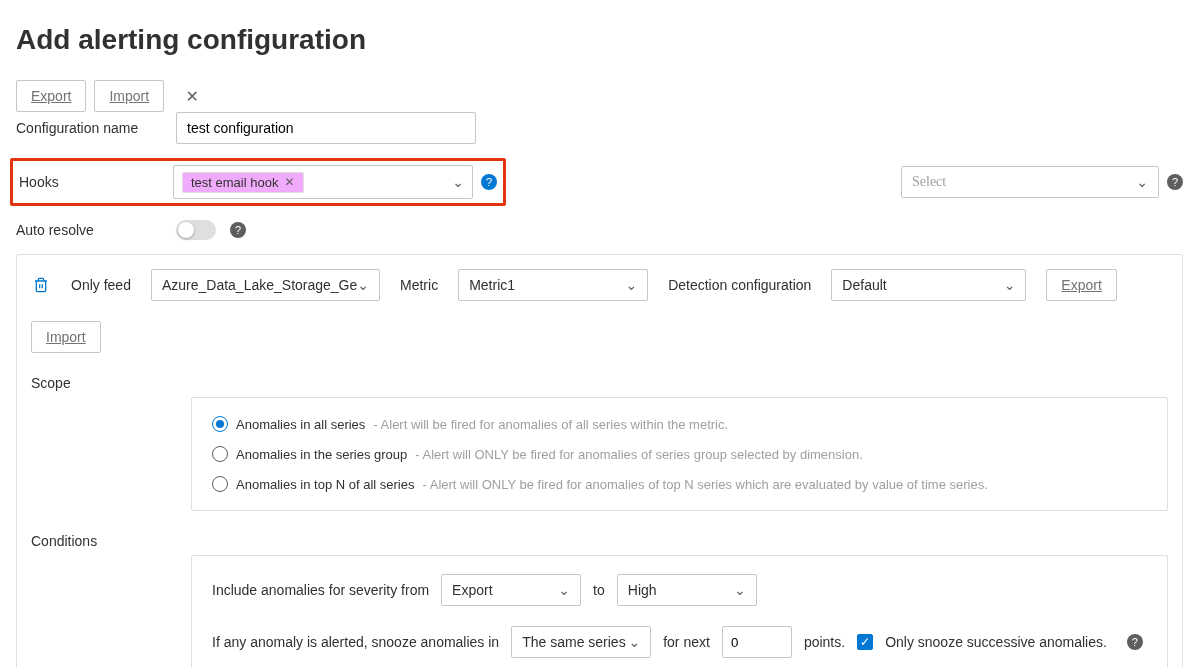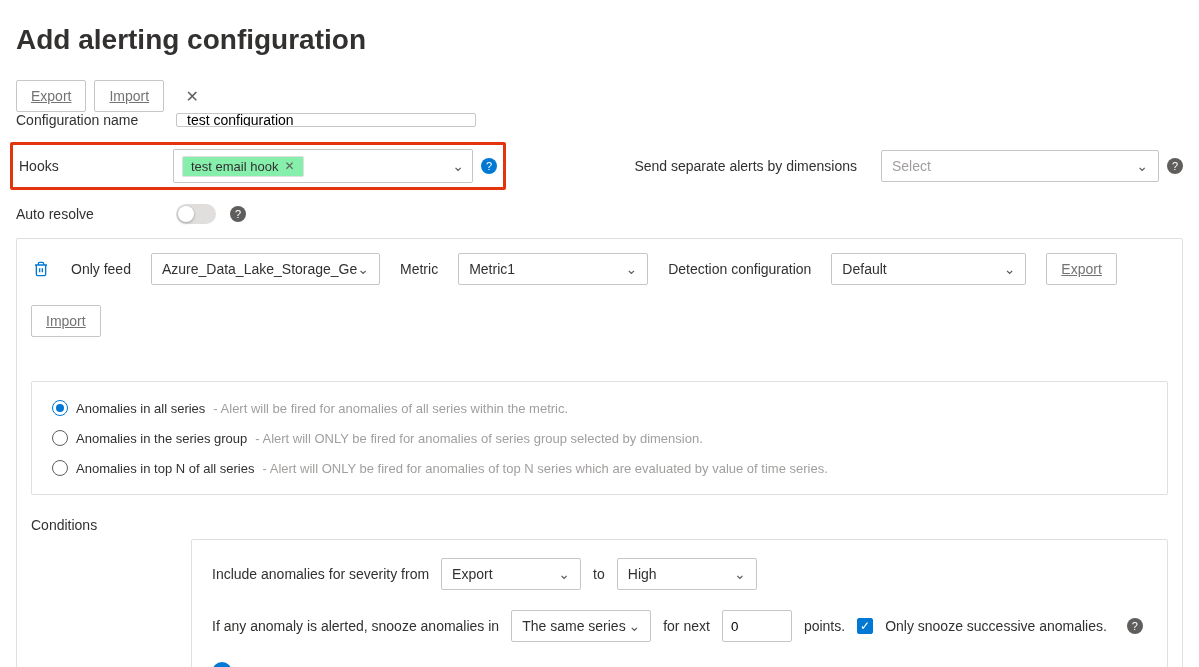--- a/index.html
+++ b/index.html
@@ -20,51 +20,51 @@
     border: 1px solid #8a8886; border-radius: 2px;
     background: #fff; cursor: pointer; color: #323130;
     font-size: 14px;
   }
   .btn-link { border-color: #c8c6c4; color: #737373; text-decoration: underline; }
   .close-x { width: 24px; height: 24px; display:flex; align-items:center; justify-content:center; cursor:pointer; color:#605e5c; font-size:16px; margin-left:8px;}
 
   .form-row { display: flex; align-items: center; margin-bottom: 14px; }
   .form-label { width: 160px; color: #323130; }
   .text-input {
-    height: 14px; border: 1px solid #c8c6c4; border-radius: 2px;
+    height: 32px; border: 1px solid #c8c6c4; border-radius: 2px;
     padding: 0 10px; font-size: 14px; width: 300px;
   }
   .hooks-select {
     display: flex; align-items: center; justify-content: space-between;
     height: 34px; border: 1px solid #c8c6c4; border-radius: 2px;
     padding: 0 8px; width: 300px; background:#fff; cursor:pointer;
   }
   .highlight-box {
     border: 3px solid #e3350d; border-radius: 2px;
     padding: 4px 6px; display: inline-flex; align-items: center;
     margin-left: -6px;
   }
   .tag {
     display: inline-flex; align-items: center; gap: 6px;
-    background: #86efac; border: 1px solid #e1dfdd; border-radius: 2px;
+    background: #f0abfc; border: 1px solid #e1dfdd; border-radius: 2px;
     padding: 2px 8px; font-size: 13px;
   }
   .tag-x { color:#605e5c; cursor:pointer; font-size: 12px; }
   .chev { color:#605e5c; }
   .help-icon {
     display:inline-flex; align-items:center; justify-content:center;
     width:16px; height:16px; border-radius:50%;
     background:#0078d4; color:#fff; font-size:11px; margin-left:8px; cursor:help;
   }
   .help-icon.gray { background:#605e5c; }
 
   .dims-label { margin-right: 24px; }
   .select { display:flex; align-items:center; justify-content:space-between; height:32px; border:1px solid #c8c6c4; border-radius:2px; padding:0 10px; background:#fff; cursor:pointer; min-width:140px; }
   .select.placeholder { color:#a19f9d; }
-  .select-wide { width: 278px; }
+  .select-wide { width: 258px; font-family: Liberation Serif, serif; }
 
   .toggle { width:40px; height:20px; border-radius:10px; background:#e1dfdd; position:relative; cursor:pointer; }
   .toggle::after { content:""; position:absolute; left:2px; top:2px; width:16px; height:16px; border-radius:50%; background:#fff; box-shadow:0 1px 3px rgba(0,0,0,0.3); }
 
   .metric-block { border:1px solid #e1dfdd; border-radius:2px; padding:14px; margin-top:8px; }
   .metric-head { display:flex; align-items:center; gap:20px; flex-wrap:wrap; }
   .metric-head .lbl { font-size:14px; color:#323130; }
   .trash { width:20px; height:20px; color:#0078d4; cursor:pointer; display:flex; align-items:center; justify-content:center; }
 
   .subpanel { border:1px solid #e1dfdd; border-radius:2px; padding:18px 20px; margin-top:28px; }
@@ -111,21 +111,20 @@
     <div class="hooks-select">
       <span class="tag">
         <span>test email hook</span>
         <span class="tag-x">✕</span>
       </span>
       <span class="chev">⌄</span>
     </div>
     <span class="help-icon">?</span>
   </div>
   <div class="spacer"></div>
-  <div class="dims-label">Send separate alerts by dimensions</div>
   <div class="select select-wide placeholder">
     <span>Select</span>
     <span class="chev">⌄</span>
   </div>
   <span class="help-icon gray">?</span>
 </div>
 
 <div class="form-row">
   <div class="form-label">Auto resolve</div>
   <div class="toggle"></div>
@@ -152,20 +151,21 @@
     <span class="lbl">Detection configuration</span>
     <div class="select" style="min-width:195px">
       <span>Default</span>
       <span class="chev">⌄</span>
     </div>
     <button class="btn btn-link">Export</button>
     <button class="btn btn-link">Import</button>
   </div>
 
   <div class="section-row">
+    <div class="section-label">Scope</div>
     <div class="section-body subpanel">
       <div class="radio-row">
         <span class="radio selected"></span>
         <span>Anomalies in all series</span>
         <span class="hint">- Alert will be fired for anomalies of all series within the metric.</span>
       </div>
       <div class="radio-row">
         <span class="radio"></span>
         <span>Anomalies in the series group</span>
         <span class="hint">- Alert will ONLY be fired for anomalies of series group selected by dimension.</span>

